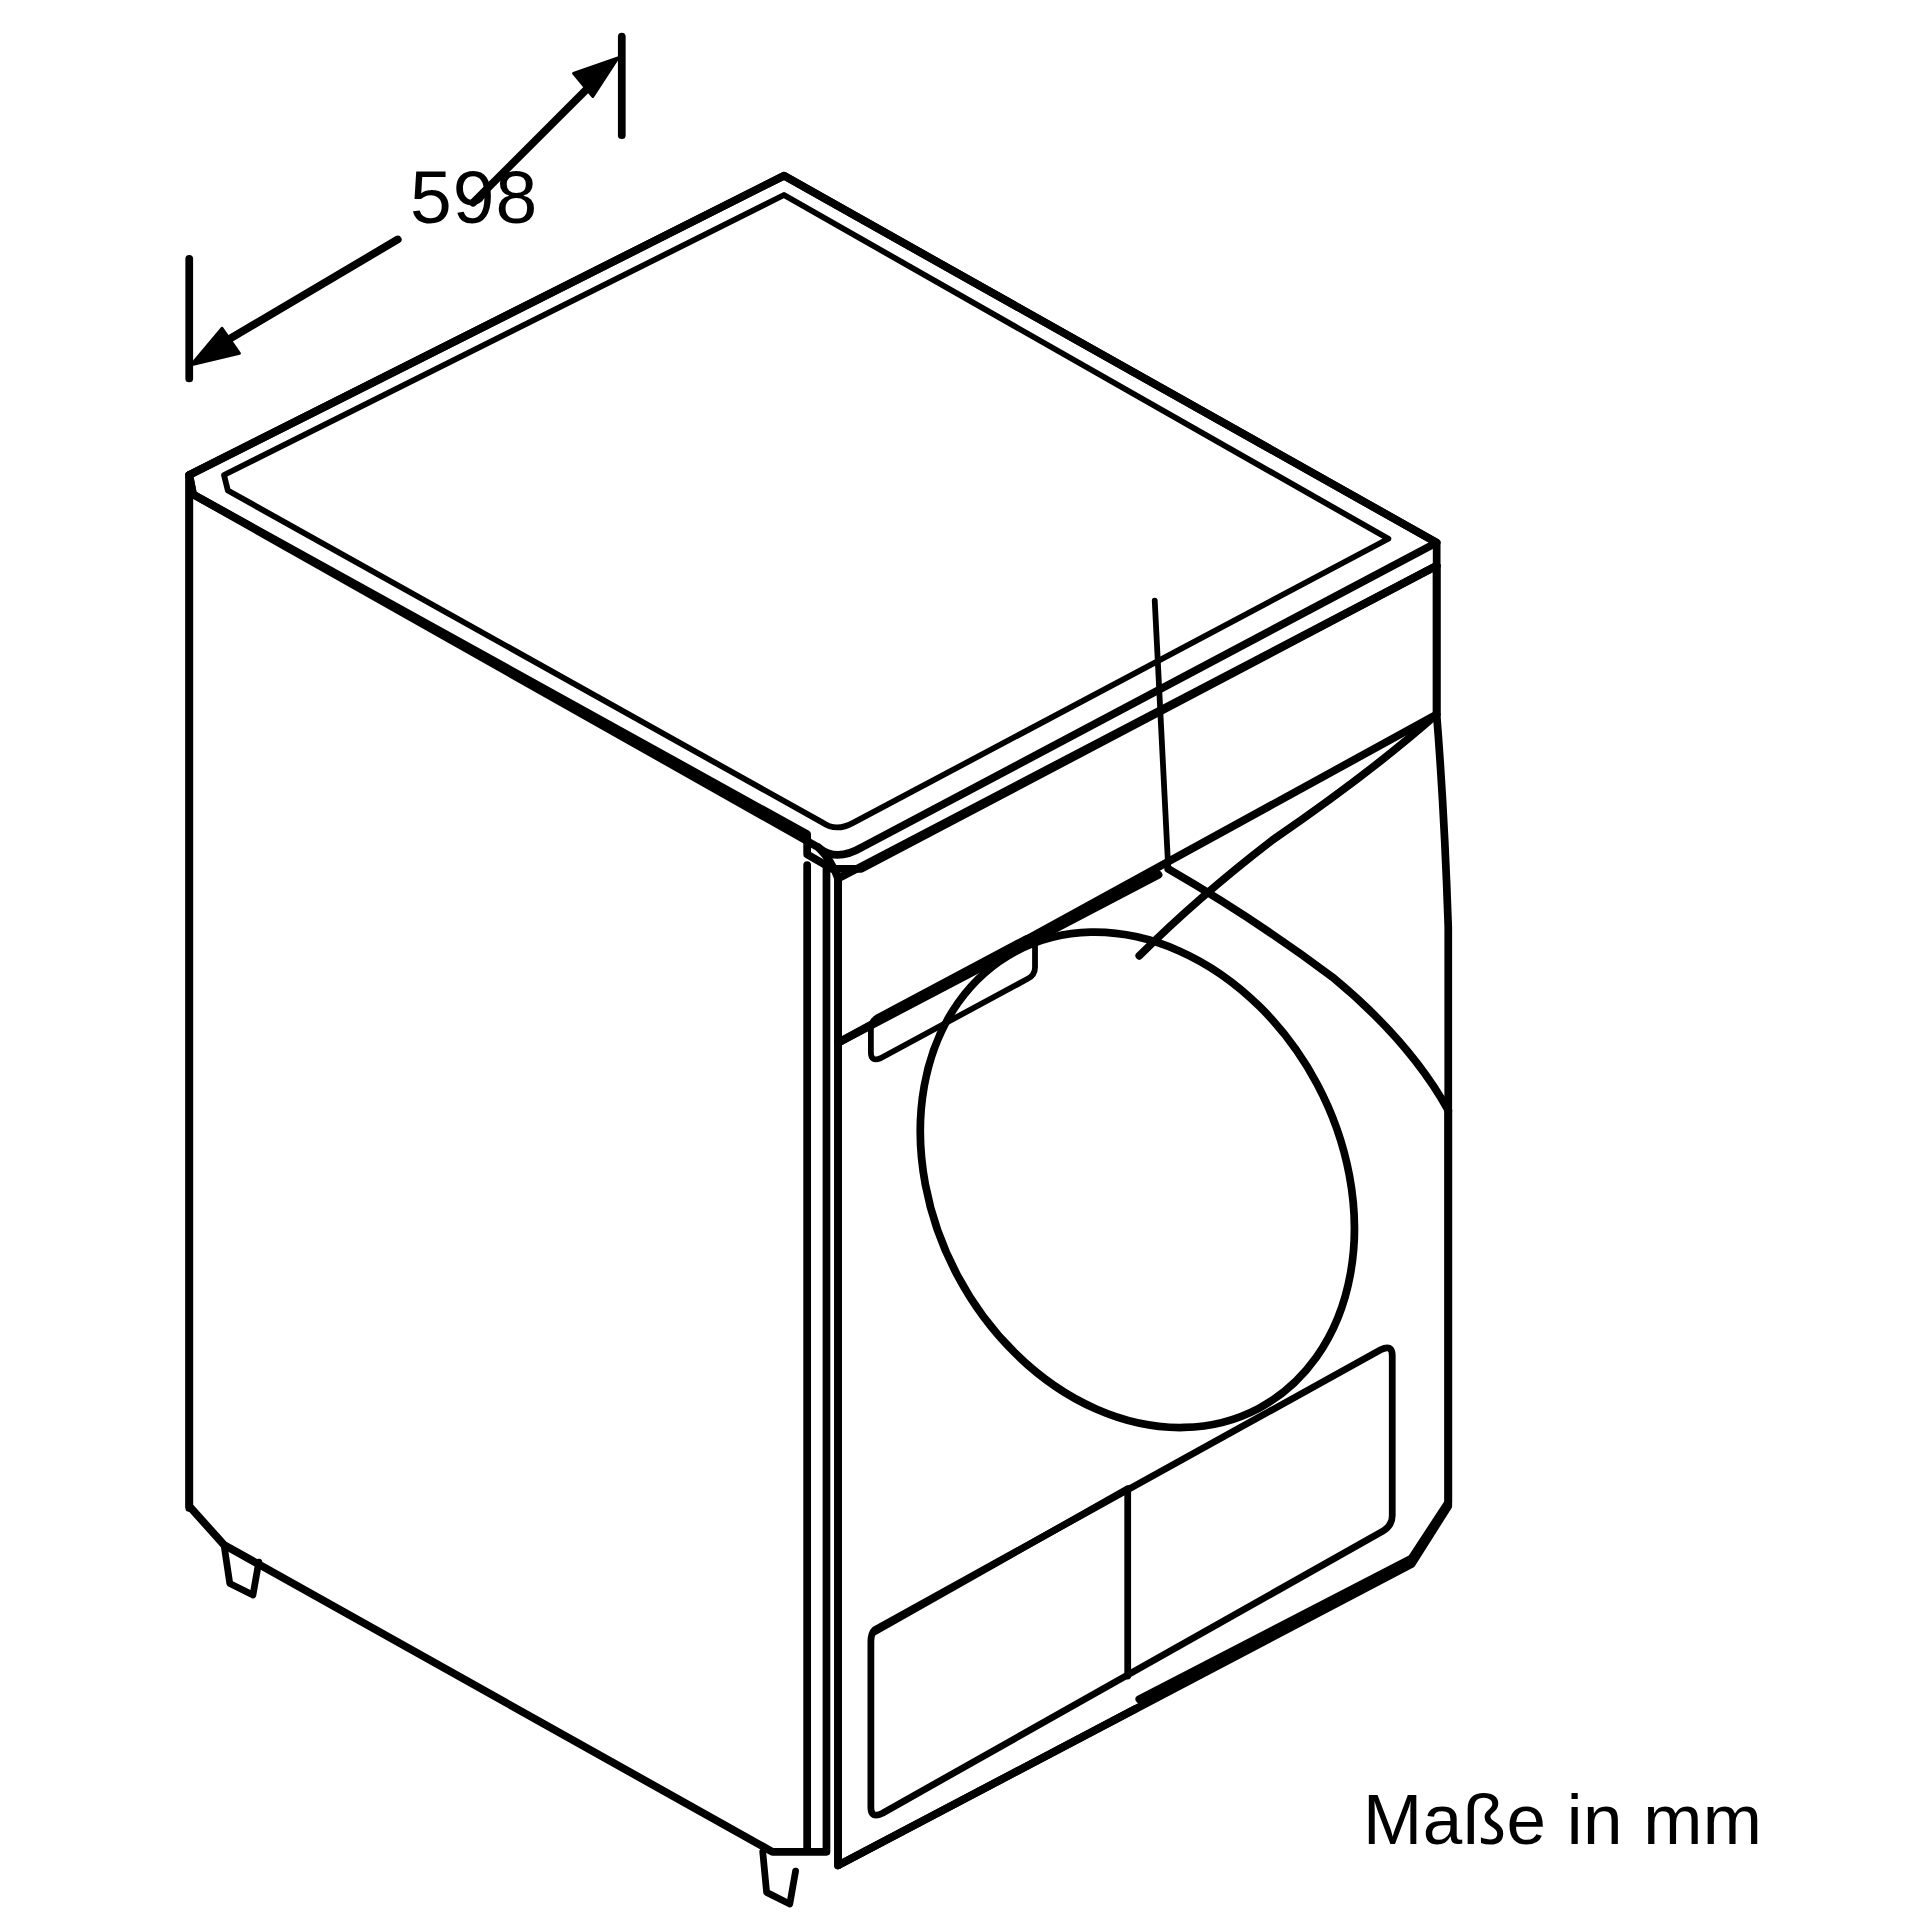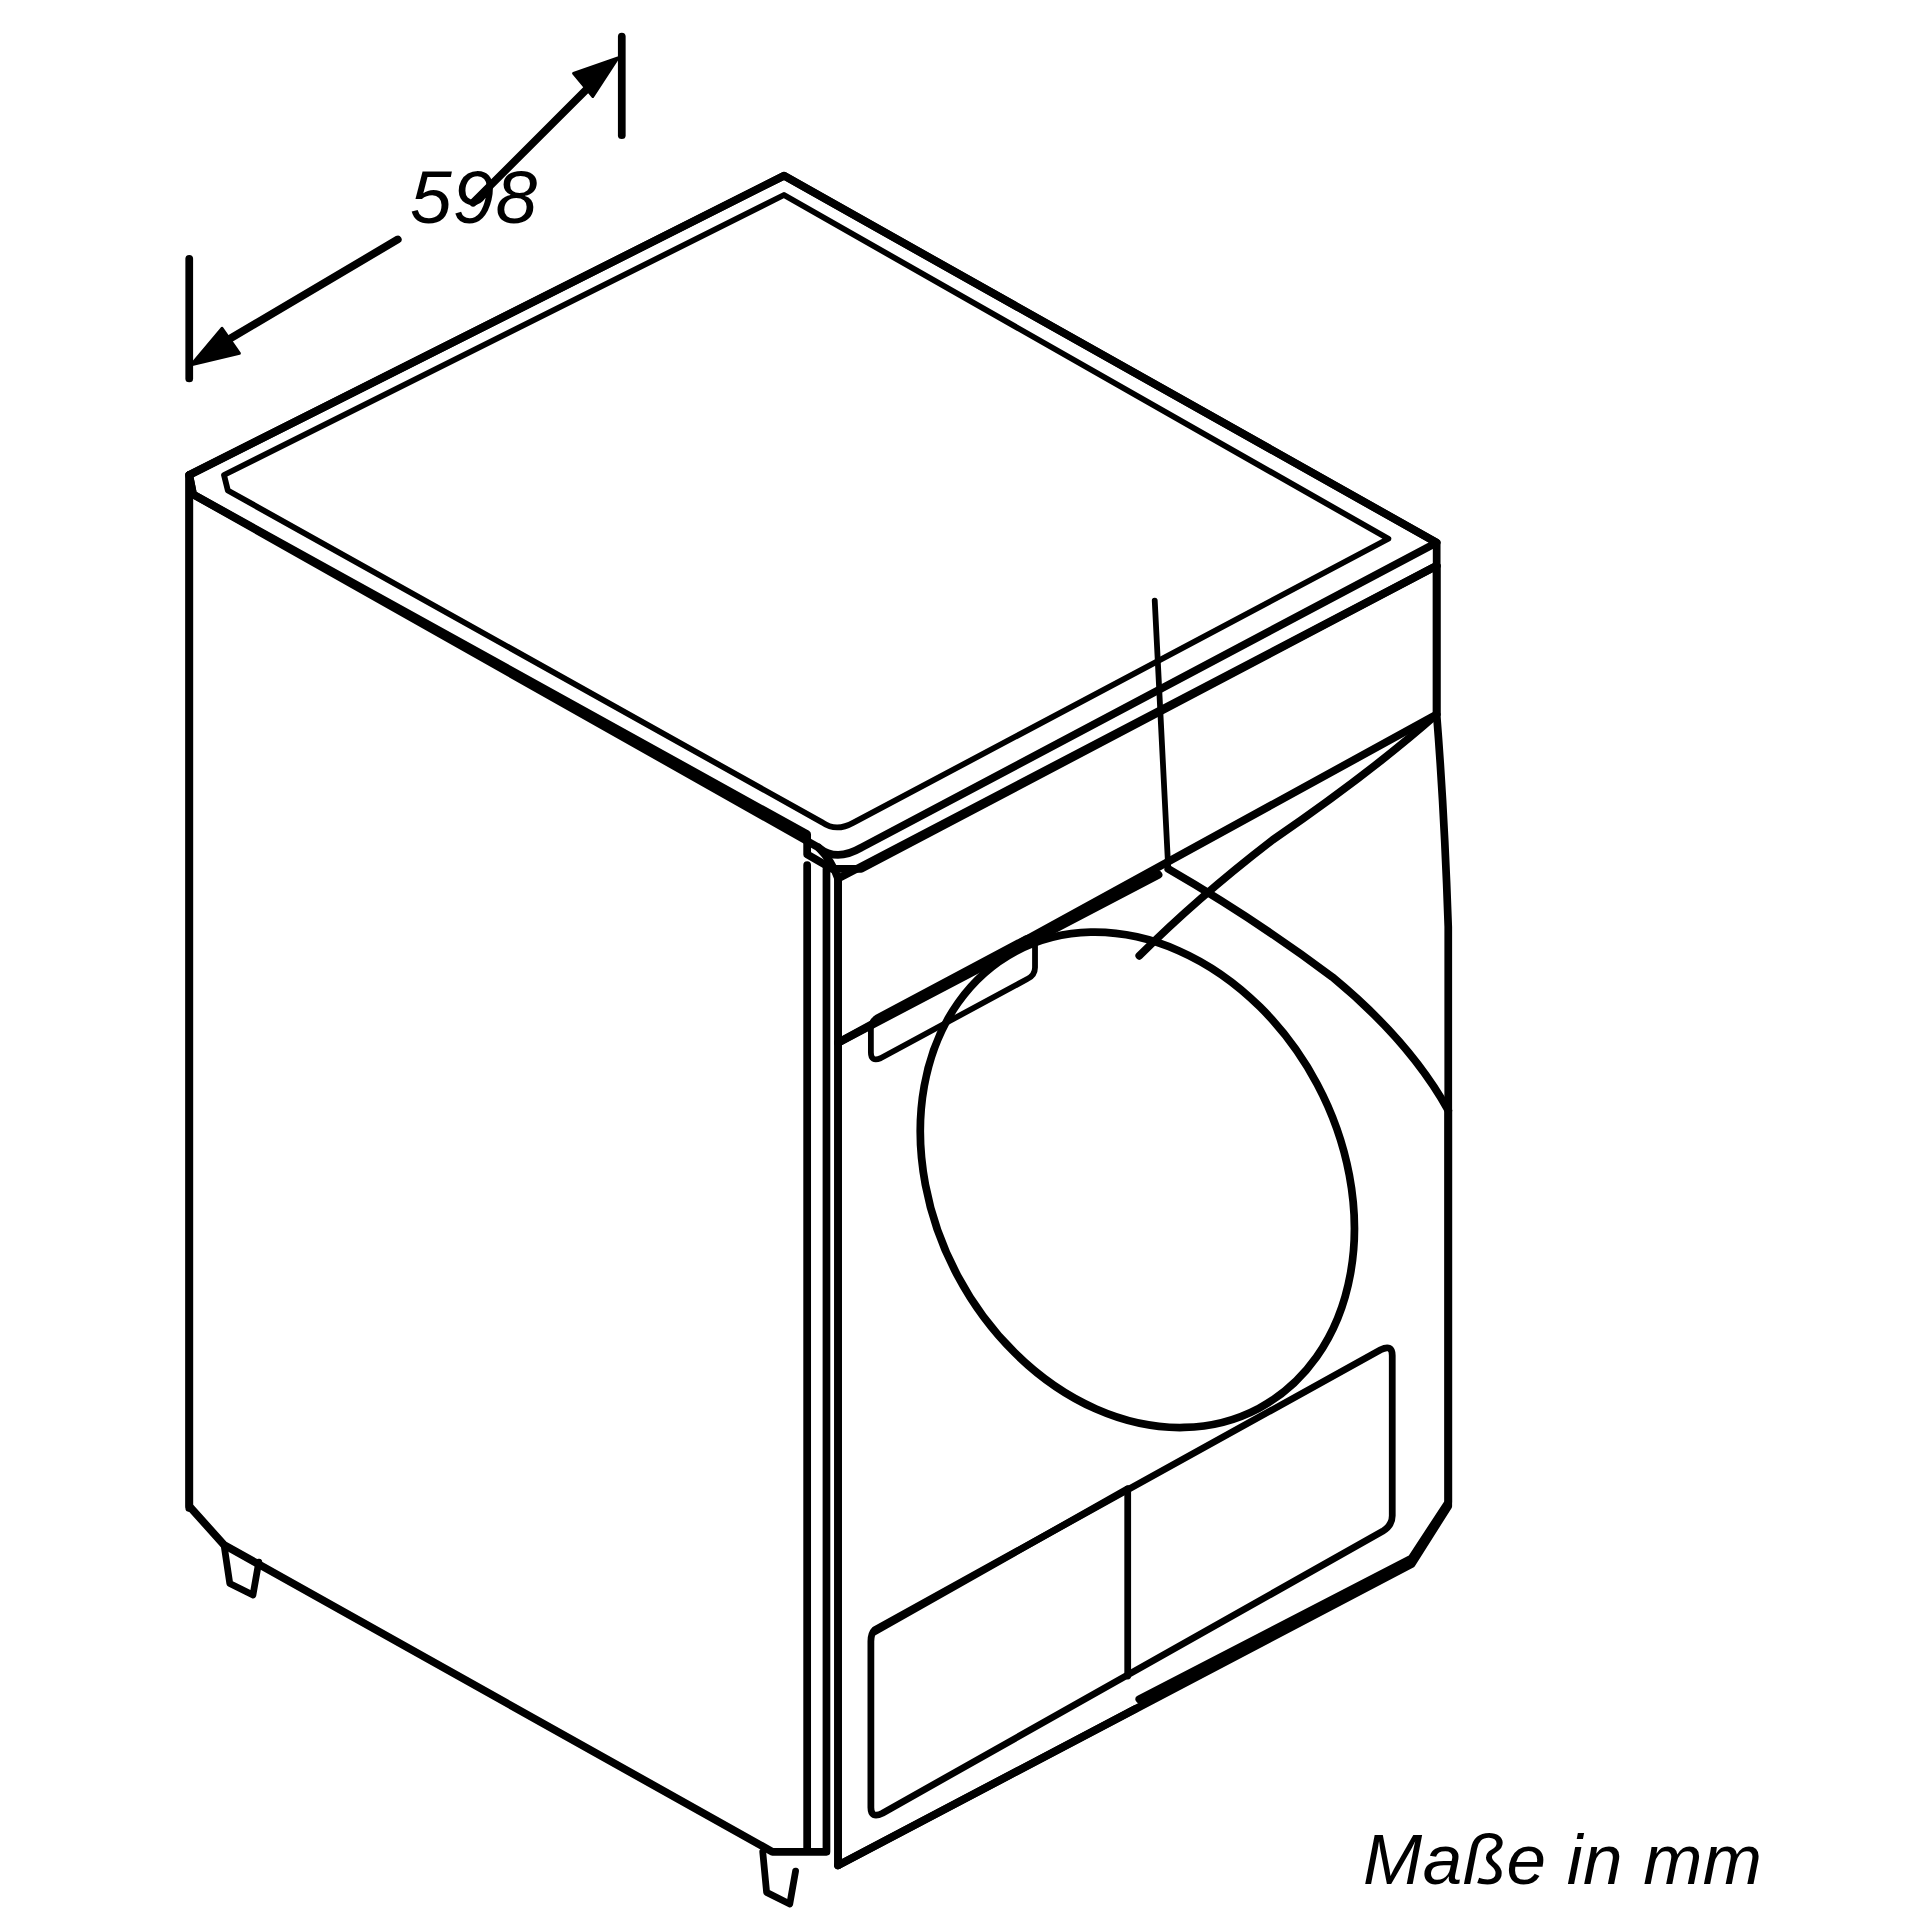--- a/index.html
+++ b/index.html
@@ -11,21 +11,20 @@
     width: 1931px;
     height: 1931px;
     font-family: "Liberation Sans", sans-serif;
     overflow: hidden;
   }
   #drawing-root {
     position: relative;
     width: 1931px;
     height: 1451px;
     background: #ffffff;
-    font-style: italic;
   }
   #appliance-svg {
     position: absolute;
     top: 0;
     left: 0;
     width: 1931px;
     height: 1931px;
     display: block;
   }
   .dim-label {
@@ -40,21 +39,20 @@
     left: 410px;
     top: 160px;
     font-size: 75px;
     letter-spacing: 1px;
   }
   #units-caption {
     left: 1363px;
     top: 1784px;
     font-size: 71px;
     letter-spacing: 0.5px;
-    margin-top: 40px;
   }
 </style>
 </head>
 <body>
 
 <div id="drawing-root">
 
   <svg id="appliance-svg" viewBox="0 0 2000 2000" aria-hidden="true">
 
     <g fill="none" stroke="#000000" stroke-width="7" stroke-linecap="round" stroke-linejoin="round">

